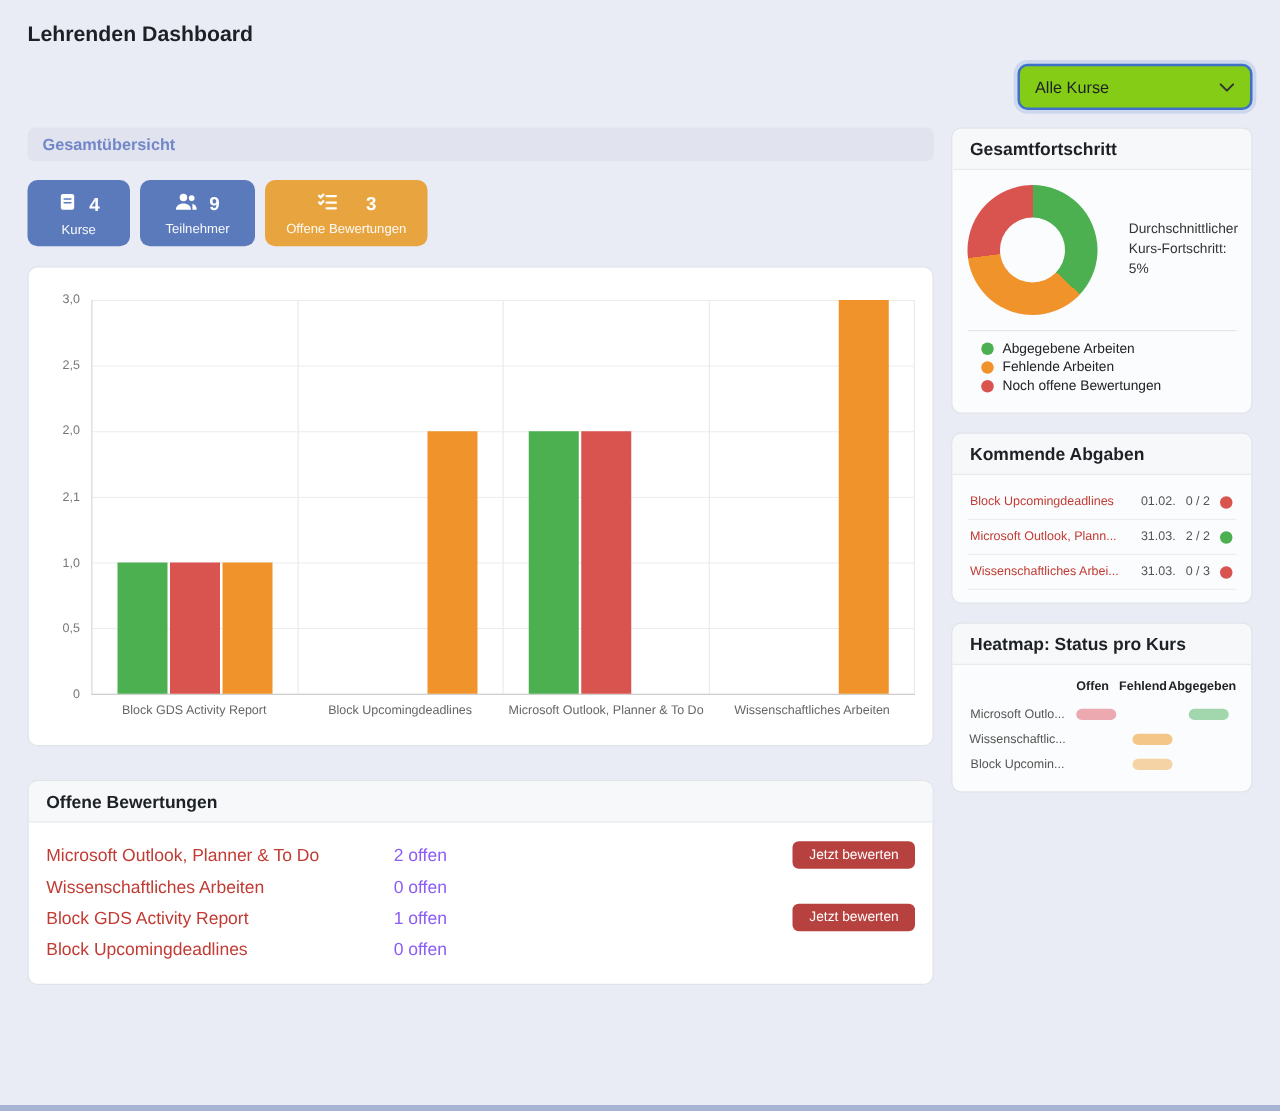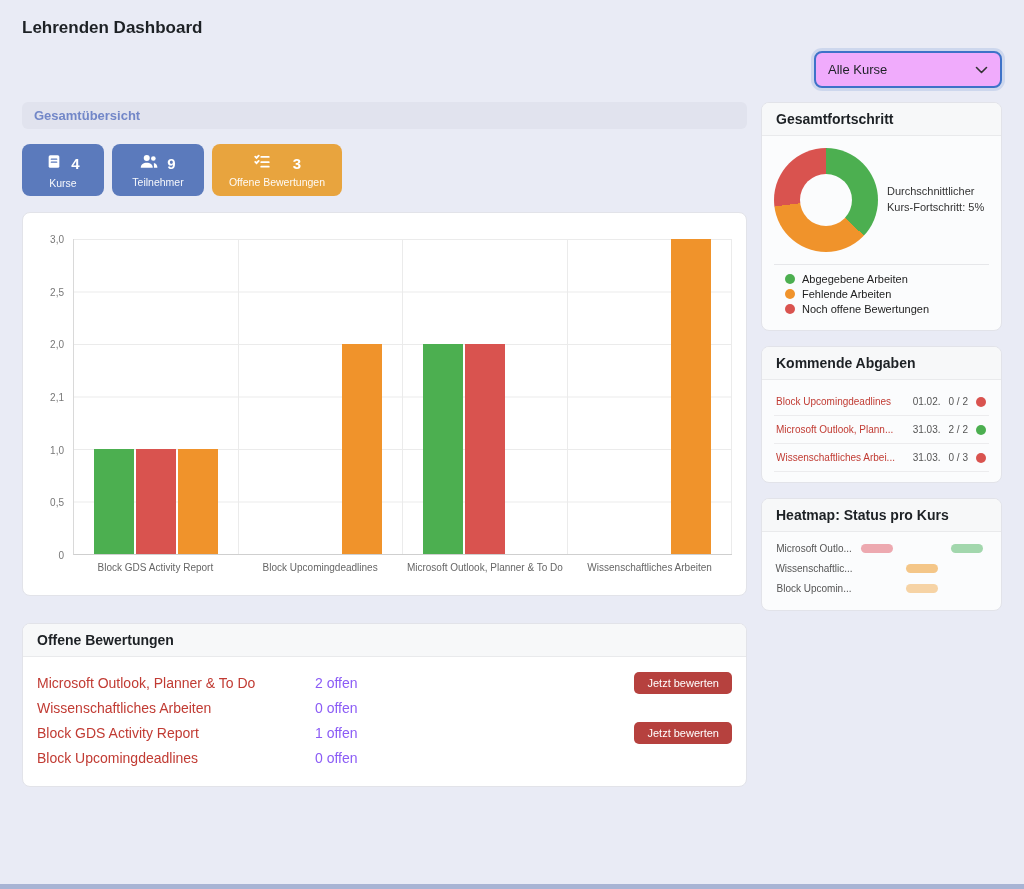--- a/index.html
+++ b/index.html
@@ -10,21 +10,21 @@
     font-family:"Liberation Sans","DejaVu Sans",sans-serif;
     color:#1d2125;
     position:relative;
     overflow:hidden;
   }
   .page { padding:18px 22px 0; }
   .page-title { font-size:17px; font-weight:700; margin:0; }
 
   .filter-row { display:flex; justify-content:flex-end; margin:13px 0 14px; }
   .select {
-    width:188px; height:37px; background:#f0abfc;
+    width:188px; height:37px; background:#84cc16;
     border:2px solid #3e72c8; border-radius:8px;
     box-shadow:0 0 0 3px rgba(62,114,200,0.16);
     display:flex; align-items:center; justify-content:space-between;
     padding:0 12px; font-size:13px; cursor:pointer;
   }
 
   .columns { display:flex; gap:14px; align-items:flex-start; }
   .left-col { width:725px; flex:none; }
   .right-col { flex:1; min-width:0; }
 
@@ -80,21 +80,21 @@
   .bew-count { font-size:14px; color:#8b5cf6; }
   .bew-btn {
     background:#b6413e; color:#fff; border:none; border-radius:5px;
     font-size:11px; padding:5px 13px; justify-self:end; cursor:pointer;
     font-family:inherit;
   }
   .bew-btn-spacer { height:20px; }
 
   
   .gf-body { padding:12px; }
-  .gf-top { display:flex; align-items:center; gap:9px; }
+  .gf-top { display:flex; align-items:center; gap:25px; }
   .donut { width:104px; height:104px; border-radius:50%; position:relative; flex:none; }
   .donut-hole { position:absolute; inset:26px; background:#fbfcfd; border-radius:50%; }
   .gf-caption { font-size:11px; color:#333; line-height:1.45; }
   .gf-divider { border-top:1px solid #e6e7ea; margin:12px 0 8px; }
   .legend-item { display:flex; align-items:center; gap:7px; margin:3px 11px; }
   .legend-dot { width:10px; height:10px; border-radius:50%; flex:none; }
   .legend-label { font-size:11px; color:#222; }
 
   
   .kom-body { padding:8px 12px 10px; }
@@ -311,20 +311,26 @@
               <span class="kom-date">31.03.</span>
               <span class="kom-frac">0 / 3</span>
               <span class="kom-dot" style="background: rgb(217, 83, 79);"></span>
             </div>
           </div>
       </div>
 
       <div class="card">
         <div class="card-header">Heatmap: Status pro Kurs</div>
         <div class="heat-body">
+          <div class="heat-header-row">
+              <div></div>
+              <div class="heat-col-label">Offen</div>
+              <div class="heat-col-label">Fehlend</div>
+              <div class="heat-col-label">Abgegeben</div>
+            </div>
           <div>
               <div class="heat-row">
                 <div class="heat-row-label">Microsoft Outlo...</div>
                 <div class="heat-cell">
                   <div class="heat-pill" style="background: rgba(224, 85, 99, 0.5);"></div>
                 </div>
                 <div class="heat-cell"></div>
                 <div class="heat-cell">
                   <div class="heat-pill" style="background: rgba(89, 184, 107, 0.55);"></div>
                 </div>

